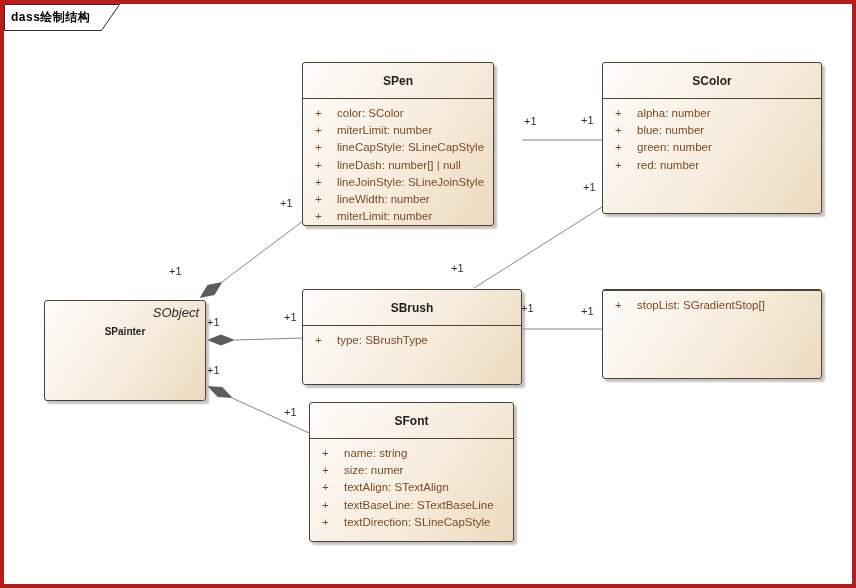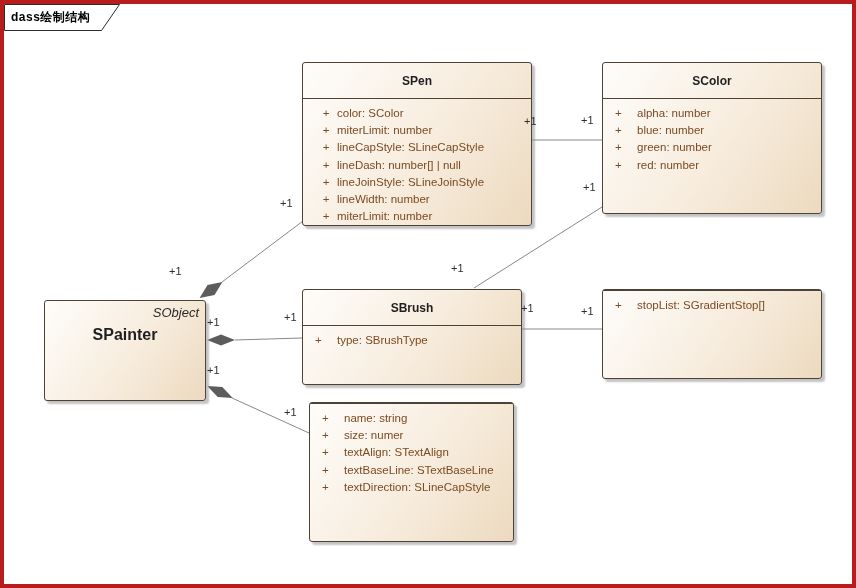--- a/index.html
+++ b/index.html
@@ -25,33 +25,33 @@
     height:35px; display:flex; align-items:center; justify-content:center;
     font-size:12px; font-weight:bold; color:#1f1f1f;
   }
   .uml-title.italic { font-style:italic; }
   .uml-attrs { border-top:1px solid #4e4236; padding-top:5px; }
   .attr-row { display:flex; align-items:center; height:17.3px; font-size:11.5px; color:#7c4a21; }
   .attr-row .vis { width:22px; padding-left:12px; flex:none; }
   .attr-row .attr-text { white-space:nowrap; }
 
   #spainter  { left:40px;  top:296px; width:162px; height:101px; }
-  #spen      { left:298px; top:58px;  width:230px; height:164px;text-align:center; }
+  #spen      { left:298px; top:58px;  width:192px; height:164px; }
   #scolor    { left:598px; top:58px;  width:220px; height:152px; }
   #sbrush    { left:298px; top:285px; width:220px; height:96px; }
   #sgradient { left:598px; top:285px; width:220px; height:90px; }
   #sfont     { left:305px; top:398px; width:205px; height:140px; }
 
   .annotation {
     position:absolute; top:4px; right:6px;
     font-size:13px; font-style:italic; color:#2a2a2a;
   }
   .painter-name {
     position:absolute; top:25px; left:0; right:0; text-align:center;
-    font-size:16px; font-weight:bold; color:#1f1f1f;
+    font-size:10px; font-weight:bold; color:#1f1f1f;
   }
 
   .mult { position:absolute; font-size:11px; color:#2e2e2e; white-space:nowrap; }
   #m-pp-a { left:165px; top:261px; }
   #m-pp-b { left:276px; top:193px; }
   #m-pc-a { left:520px; top:111px; }
   #m-pc-b { left:577px; top:110px; }
   #m-pb-a { left:203px; top:312px; }
   #m-pb-b { left:280px; top:307px; }
   #m-bc-a { left:447px; top:258px; }
@@ -187,20 +187,21 @@
     <div class="uml-attrs">
 
         <div class="attr-row">
           <span class="vis">+</span>
           <span class="attr-text">stopList: SGradientStop[]</span>
         </div>
       </div>
   </div>
 
   <div class="uml-class" id="sfont">
+    <div class="uml-title">SFont</div>
     <div class="uml-attrs">
 
         <div class="attr-row">
           <span class="vis">+</span>
           <span class="attr-text">name: string</span>
         </div>
 
         <div class="attr-row">
           <span class="vis">+</span>
           <span class="attr-text">size: numer</span>

